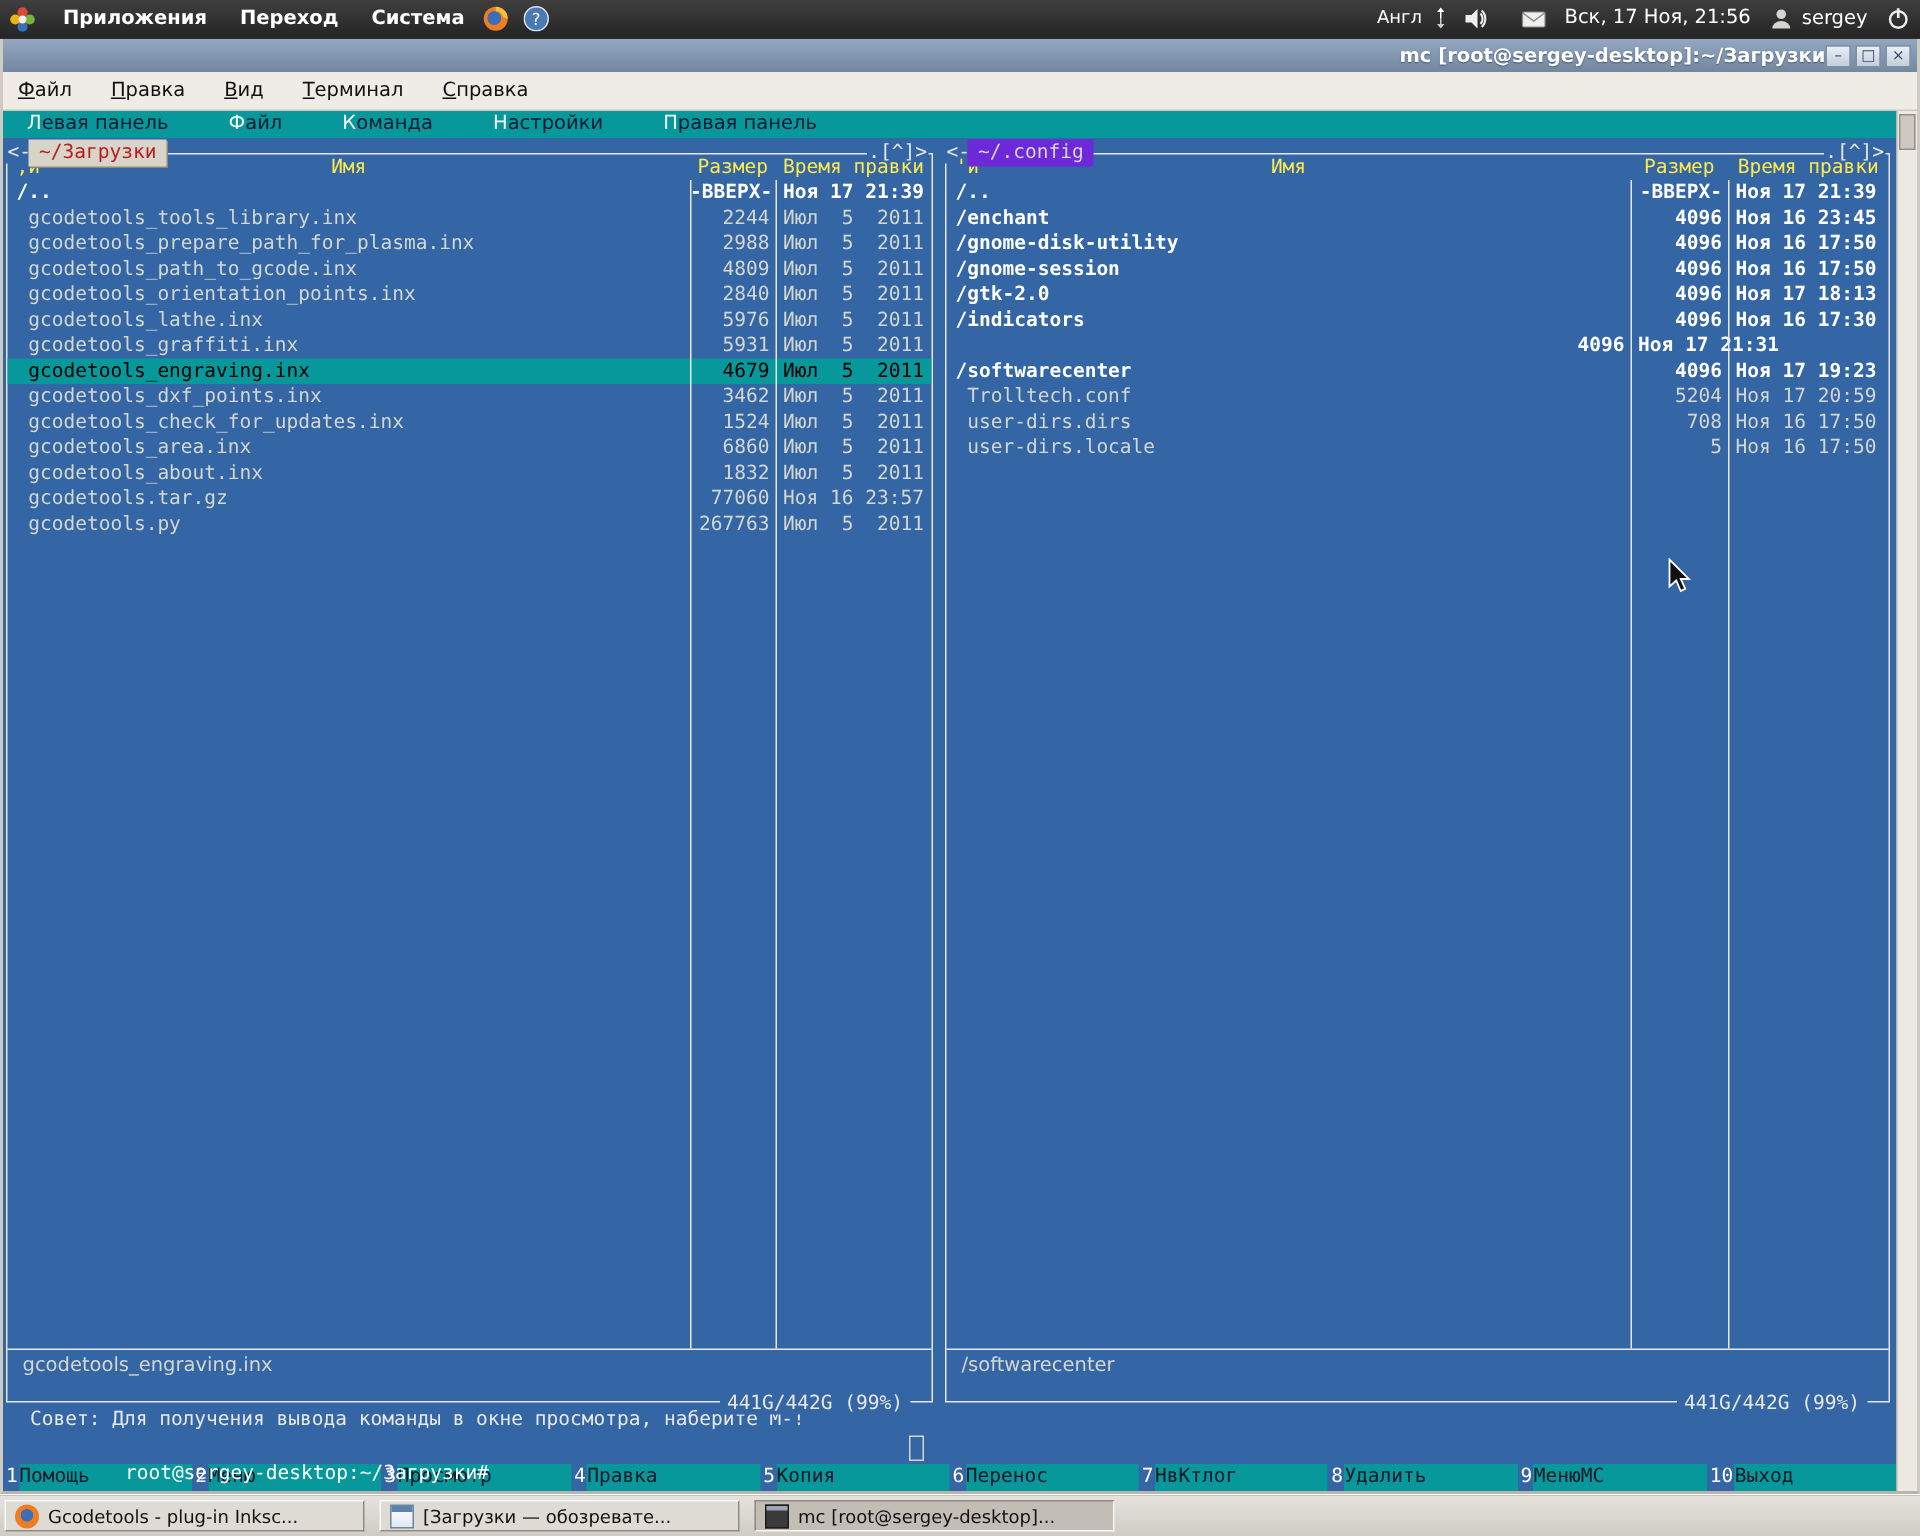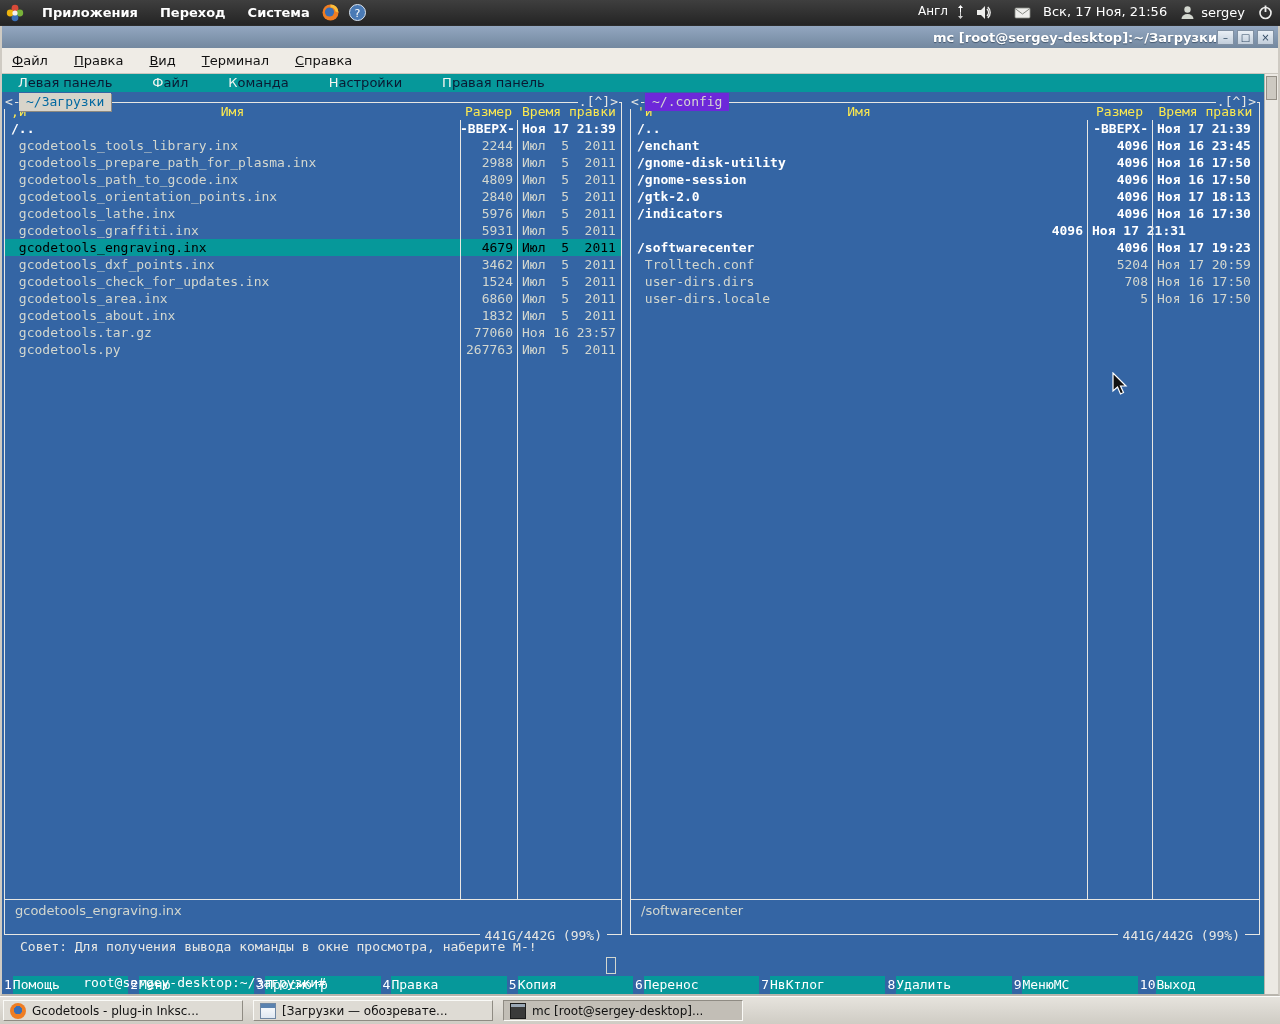--- a/index.html
+++ b/index.html
@@ -41,21 +41,21 @@
   #mc-menubar{height:18px;background:#06989a;display:flex;gap:40px;padding-left:16px;
     font-size:13px;line-height:18px;color:#0a1a33;}
   .mcmenu .hot{color:#f5f5f1;}
   #panels{position:relative;height:846px;}
   .panel{position:absolute;top:10px;height:833px;border:1px solid #e7e7e3;box-sizing:border-box;}
   .panel.left{left:2px;width:618px;}
   .panel.right{left:628px;width:630px;}
   .frame-pre{position:absolute;top:-9px;left:-1px;background:#3465a4;color:#e7e7e3;font-size:13px;padding:0 1px;}
   .frame-suf{position:absolute;top:-9px;right:2px;background:#3465a4;color:#e7e7e3;font-size:13px;padding:0 1px;}
   .path-label{position:absolute;top:-10px;left:14px;font-size:13px;padding:0 7px;line-height:18px;z-index:4;}
-  .path-label.active{background:#d8d4ca;color:#0369a1;box-shadow:1px 1px 0 #8d897f;}
+  .path-label.active{background:#d8d4ca;color:#b91c1c;box-shadow:1px 1px 0 #8d897f;}
   .path-label.inactive{background:#6d28d9;color:#d6d6d2;}
   .p-head{position:relative;height:17px;color:#fce94f;font-size:13px;line-height:17px;display:flex;}
   .sortmark{position:absolute;left:6px;top:0;color:#fce94f;}
   .h-name{text-align:center;}
   .h-size{text-align:center;}
   .h-time{text-align:center;flex:1;}
   .panel.left  .h-name{width:455px;} .panel.left  .h-size{width:57px;}
   .panel.right .h-name{width:456px;} .panel.right .h-size{width:65px;}
   .rows{position:absolute;top:17px;bottom:35px;left:0;right:0;overflow:hidden;z-index:1;}
   .frow{display:grid;height:17px;line-height:17px;font-size:13px;font-family:"DejaVu Sans Mono",monospace;}
@@ -74,21 +74,21 @@
   .statusline{position:absolute;left:0;right:0;bottom:13px;height:21px;border-top:1px solid #e7e7e3;
     line-height:21px;padding-left:10px;color:#d3d7cf;font-size:13px;white-space:pre;}
   .free{position:absolute;bottom:-9px;right:14px;background:#3465a4;color:#e7e7e3;font-size:13px;
     padding:0 5px;z-index:3;}
   #hint-line{height:18px;color:#e8e8e4;font-size:13px;line-height:18px;padding-left:18px;white-space:pre;}
   #prompt-line{position:relative;height:20px;color:#fff;font-size:13px;line-height:18px;padding-left:3px;white-space:pre;}
   #cmd-cursor{position:absolute;left:604px;top:1px;width:8px;height:15px;border:1px solid #d3d7cf;}
   #fkeys{display:flex;height:18px;font-size:13px;line-height:18px;}
   .fseg{flex:1;display:flex;min-width:0;}
   .fnum{color:#fff;padding:0 1px 0 2px;}
-  .flabel{flex:1;background:#06989a;color:#ffffff;overflow:hidden;white-space:nowrap;}
+  .flabel{flex:1;background:#06989a;color:#0f172a;overflow:hidden;white-space:nowrap;}
   
   #scrollbar{position:absolute;top:0;right:0;bottom:0;width:14px;background:#ece9e3;
     border-left:1px solid #b8b4ac;box-sizing:border-box;}
   #scroll-thumb{position:absolute;top:2px;left:1px;right:1px;height:24px;background:#cdc9c1;
     border:1px solid #948f86;box-sizing:border-box;}
 
   
   #taskbar{position:absolute;left:0;bottom:0;width:1280px;height:28px;
     background:linear-gradient(#e6e3dd,#cfccc4);border-top:1px solid #fdfcfa;box-sizing:border-box;}
   #taskbar-buttons{display:flex;gap:10px;padding:3px 0 0 3px;}

